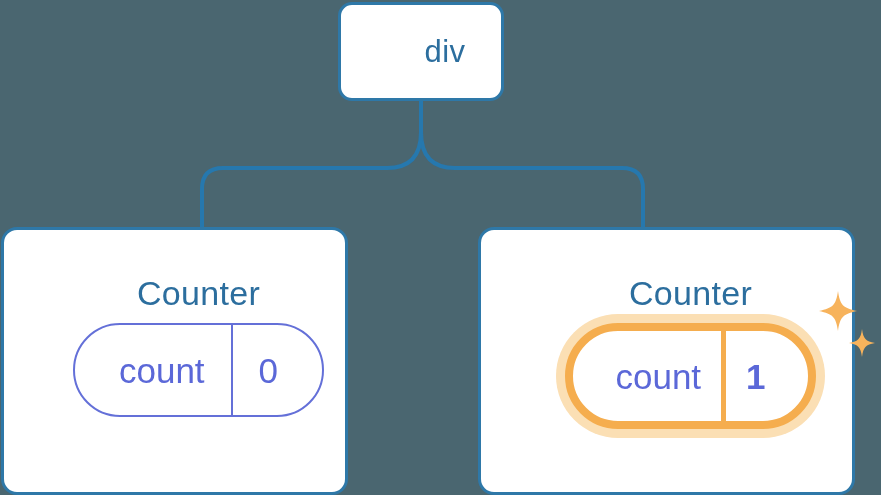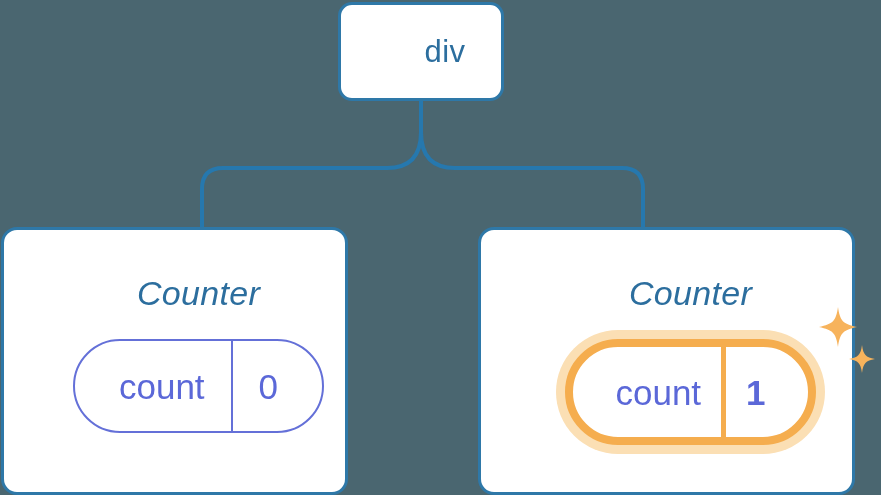--- a/index.html
+++ b/index.html
@@ -75,22 +75,21 @@
     left: 478px;
     width: 377px;
   }
 
   .node-title {
     color: #2c6e9e;
     font-size: 34px;
     font-weight: 400;
     letter-spacing: 0.3px;
     line-height: 1;
-    margin-bottom: 29px;
-    font-style: italic;
+    margin-bottom: 13px;
   }
 
   
   .pill-wrap {
     position: relative;
     display: inline-flex;
   }
   .pill {
     position: relative;
     box-sizing: border-box;

